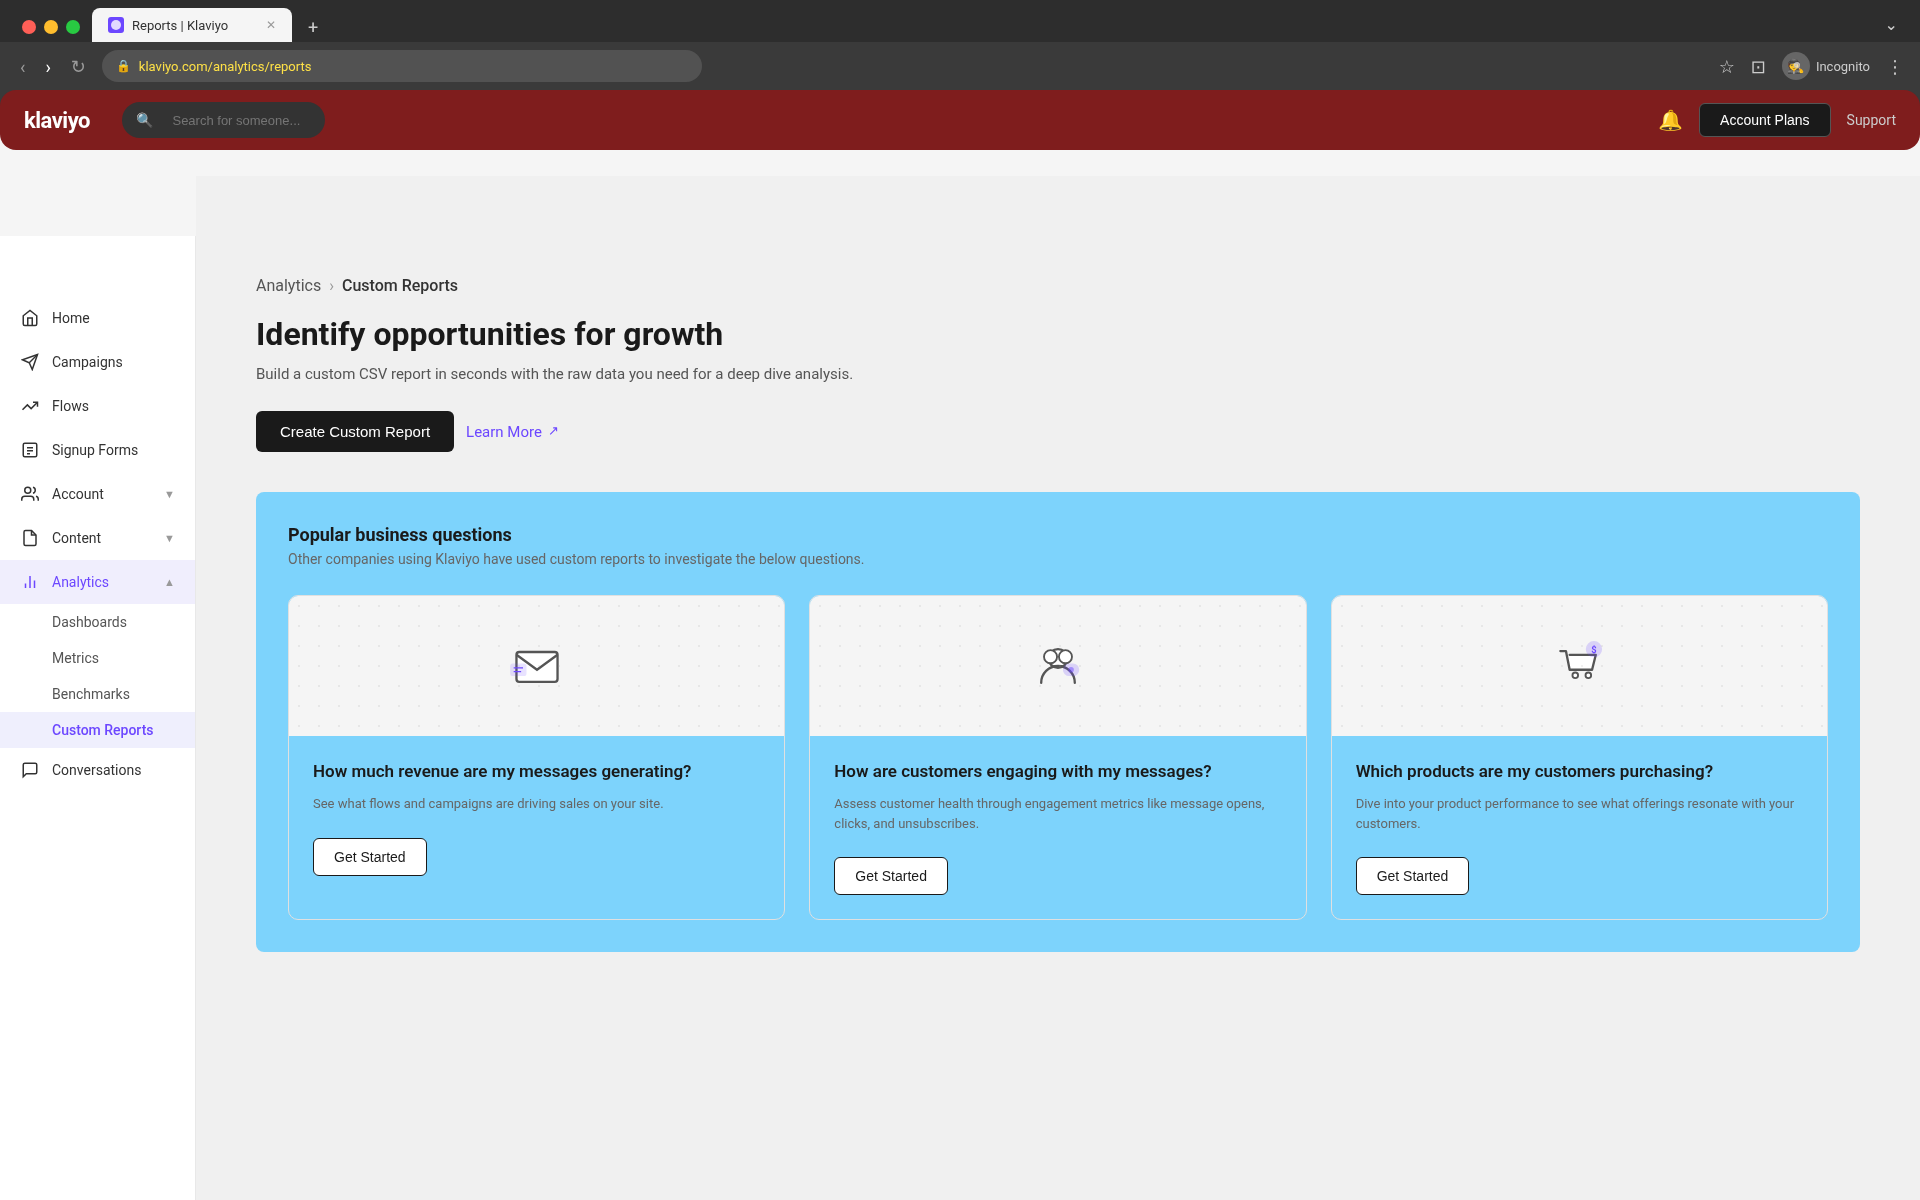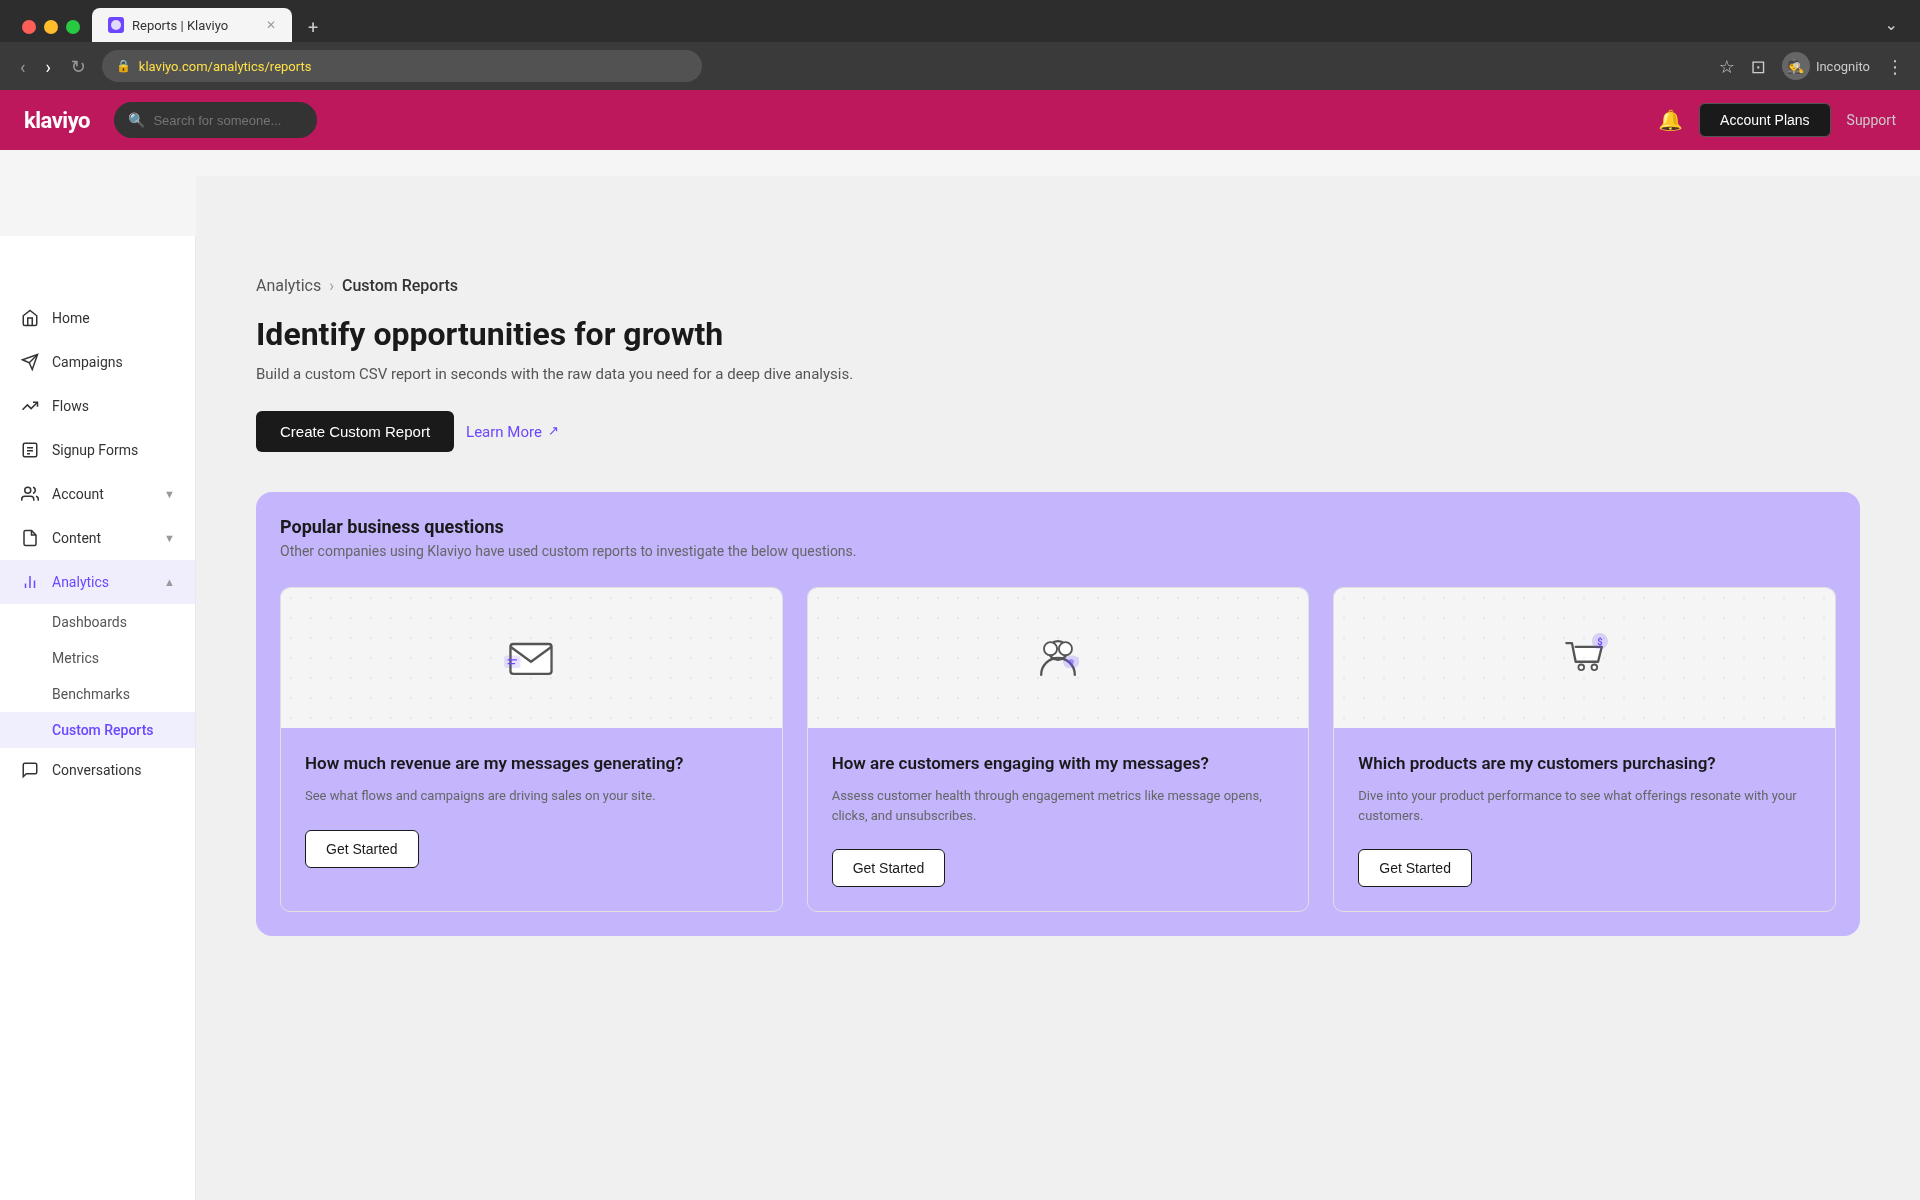--- a/index.html
+++ b/index.html
@@ -28,24 +28,24 @@
     .address-text { color: #fde047; font-size: 13px; flex: 1; }
     .toolbar-actions { margin-left: auto; display: flex; align-items: center; gap: 16px; }
     .toolbar-icon { color: #ccc; font-size: 18px; cursor: pointer; }
     .incognito-badge { display: flex; align-items: center; gap: 6px; color: #ccc; font-size: 13px; }
     .incognito-icon { width: 28px; height: 28px; background: #666; border-radius: 50%; display: flex; align-items: center; justify-content: center; font-size: 14px; }
 
     
     .app { display: flex; height: calc(1200px - 90px); }
 
     
-    .top-nav { position: absolute; top: 90px; left: 0; right: 0; height: 60px; background: #be185d; display: flex; align-items: center; padding: 0 24px; gap: 24px; z-index: 100; }
+    .top-nav { position: absolute; top: 90px; left: 0; right: 0; height: 60px; background: #7f1d1d; display: flex; align-items: center; padding: 0 24px; gap: 32px; z-index: 100; border-radius: 16px; }
     .logo { color: white; font-size: 22px; font-weight: 700; letter-spacing: -0.5px; }
     .search-bar { background: #333; border-radius: 20px; height: 36px; display: flex; align-items: center; padding: 0 14px; gap: 8px; min-width: 200px; }
-    .search-bar input { background: transparent; border: none; outline: none; color: #aaa; font-size: 13px; width: 150px; }
+    .search-bar input { background: transparent; border: none; outline: none; color: #aaa; font-size: 13px; width: 150px; text-align: center; }
     .search-icon { color: #aaa; font-size: 14px; }
     .top-nav-right { margin-left: auto; display: flex; align-items: center; gap: 16px; }
     .bell-icon { color: #ccc; font-size: 20px; cursor: pointer; }
     .account-plans-btn { background: #1a1a1a; color: white; border: 1.5px solid #555; padding: 8px 20px; border-radius: 6px; font-size: 14px; font-weight: 500; cursor: pointer; }
     .support-btn { color: #ccc; font-size: 14px; cursor: pointer; }
 
     
     .sidebar { width: 196px; background: #fff; height: 100%; border-right: 1px solid #e8e8e8; padding-top: 60px; display: flex; flex-direction: column; position: relative; z-index: 50; margin-top: 60px; }
     .sidebar-item { display: flex; align-items: center; gap: 12px; padding: 12px 20px; cursor: pointer; font-size: 15px; color: #333; border-radius: 0; }
     .sidebar-item.active { background: #f0eefd; color: #6c47ff; }
@@ -69,21 +69,21 @@
     .page-title { font-size: 32px; font-weight: 700; color: #1a1a1a; margin-bottom: 12px; }
     .page-subtitle { font-size: 15px; color: #555; margin-bottom: 28px; }
 
     
     .action-row { display: flex; align-items: center; gap: 12px; margin-bottom: 40px; }
     .create-btn { background: #1a1a1a; color: white; border: none; padding: 12px 24px; border-radius: 6px; font-size: 15px; font-weight: 500; cursor: pointer; }
     .learn-more-link { display: flex; align-items: flex-start; gap: 6px; color: #6c47ff; font-size: 15px; cursor: pointer; text-decoration: none; }
     .external-icon { font-size: 13px; }
 
     
-    .cards-section { background: #c4b5fd; border-radius: 16px; padding: 24px; }
+    .cards-section { background: #7dd3fc; border-radius: 8px; padding: 32px; }
     .section-title { font-size: 18px; font-weight: 700; color: #1a1a1a; margin-bottom: 6px; }
     .section-subtitle { font-size: 14px; color: #666; margin-bottom: 28px; }
 
     .cards-grid { display: grid; grid-template-columns: repeat(3, 1fr); gap: 24px; }
     .card { border: 1px solid #e0e0e0; border-radius: 10px; overflow: hidden; }
     .card-illustration { height: 140px; background: #f5f5f5; display: flex; align-items: center; justify-content: center; position: relative; }
     .card-illustration-bg { position: absolute; inset: 0; opacity: 0.15; }
     .dot-pattern { background-image: radial-gradient(circle, #999 1px, transparent 1px); background-size: 20px 20px; width: 100%; height: 100%; }
     .card-body { padding: 24px; }
     .card-title { font-size: 17px; font-weight: 600; color: #1a1a1a; margin-bottom: 12px; line-height: 1.3; }

